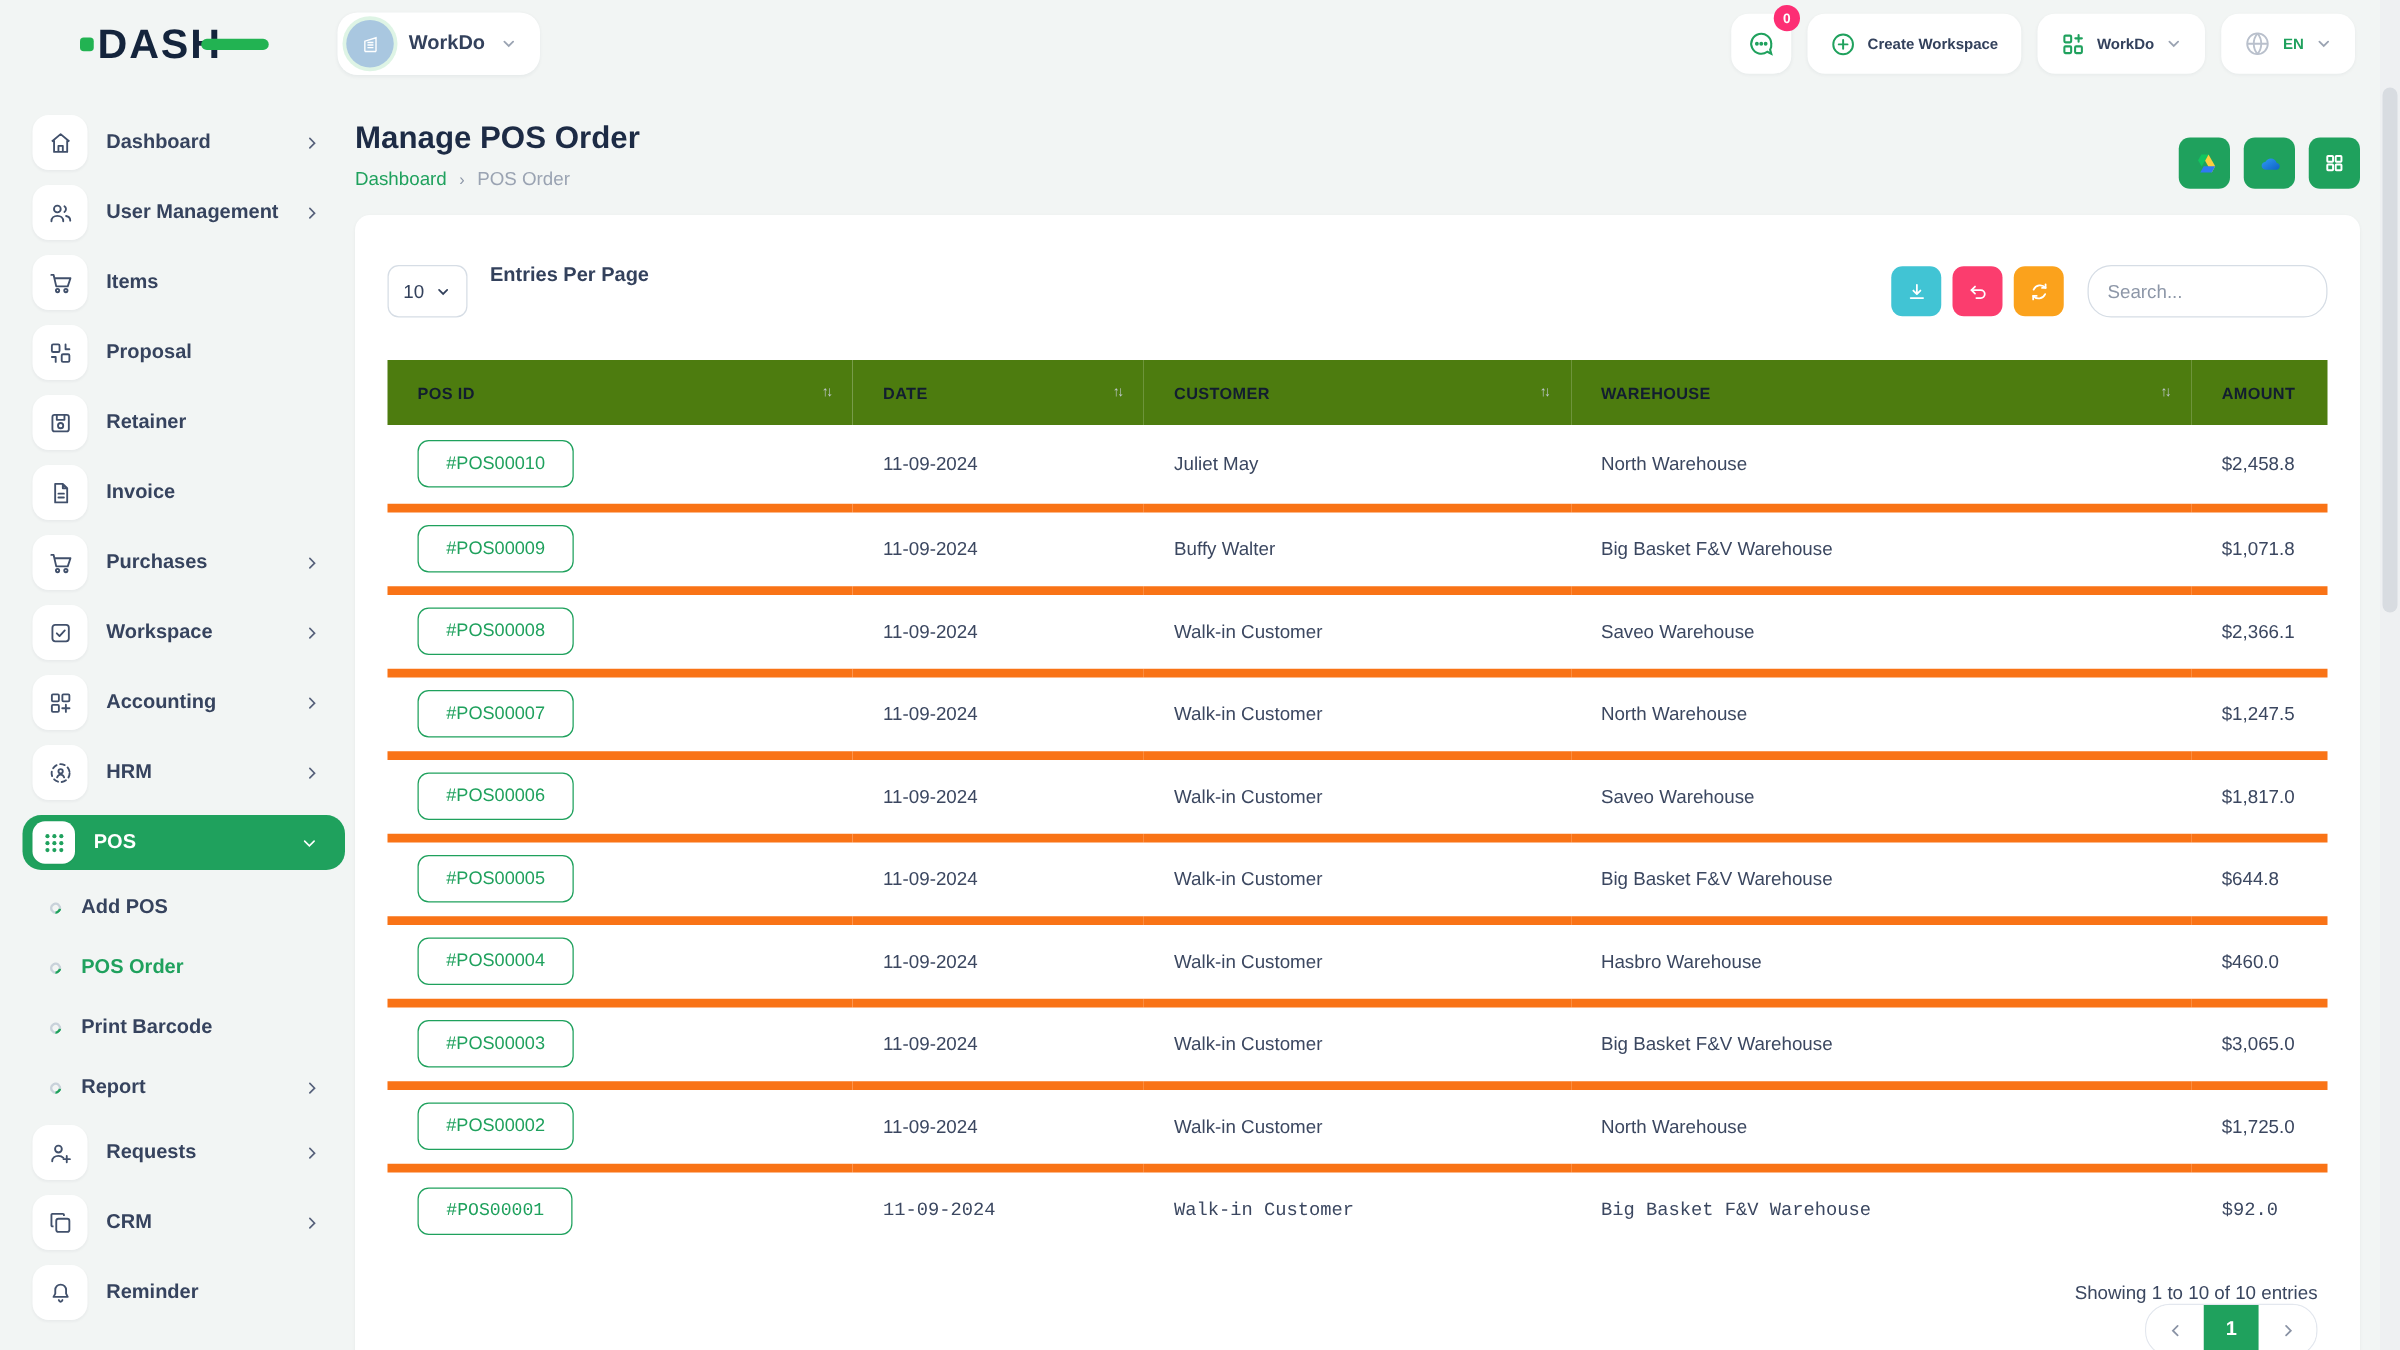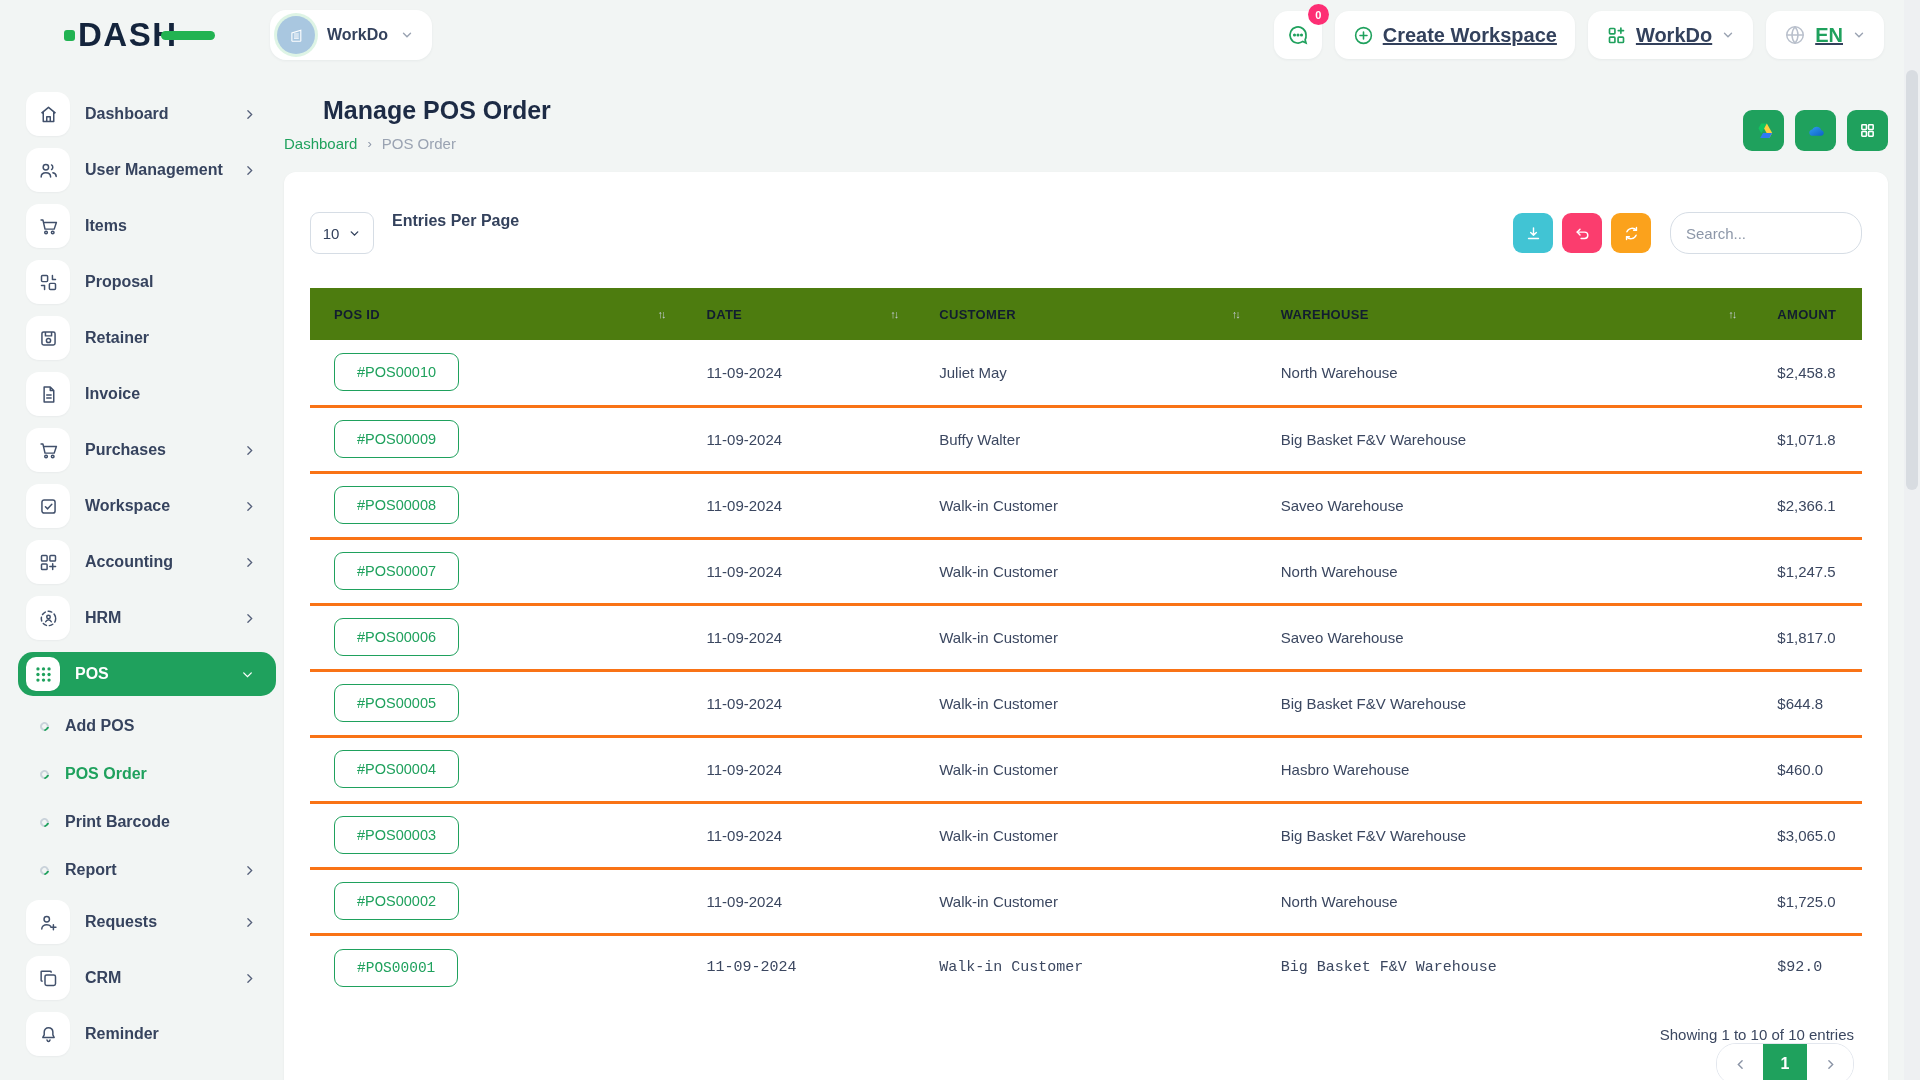--- a/index.html
+++ b/index.html
@@ -22,42 +22,42 @@
     padding:0 18px 0 7px; gap:12px; box-shadow:0 1px 3px rgba(20,30,50,.05); cursor:pointer; }
   .ws-avatar { width:38px; height:38px; border-radius:50%; background:#a9c7e0; display:flex; align-items:center; justify-content:center;
     box-shadow:0 0 0 3px rgba(34,179,82,.15); }
   .ws-name { font-size:16px; font-weight:700; color:#33415c; }
   .topbar-right { margin-left:auto; display:flex; align-items:center; gap:13px; padding-right:36px; }
   .icon-pill { background:#fff; border-radius:14px; height:48px; display:flex; align-items:center; justify-content:center;
     box-shadow:0 1px 3px rgba(20,30,50,.05); cursor:pointer; }
   .chat-pill { width:48px; position:relative; }
   .chat-badge { position:absolute; top:-7px; right:-7px; min-width:21px; height:21px; border-radius:50%;
     background:#fd2e74; color:#fff; font-size:11px; font-weight:700; display:flex; align-items:center; justify-content:center; }
-  .text-pill { padding:0 18px; gap:9px; font-size:20px; font-weight:700; color:#33415c;text-decoration:underline; }
+  .text-pill { padding:0 18px; gap:9px; font-size:12px; font-weight:700; color:#33415c; }
   .lang-code { color:#1fa15d; font-weight:700; }
   
   .sidebar { position:absolute; top:70px; left:0; bottom:0; width:282px; padding:16px 4px 0 18px; }
   .side-item { height:56px; display:flex; align-items:center; gap:15px; cursor:pointer; padding-left:8px; }
   .side-ico { width:44px; height:44px; border-radius:13px; background:#fff; display:flex; align-items:center; justify-content:center;
     color:#41506b; box-shadow:0 1px 2px rgba(20,30,50,.04); flex-shrink:0; }
   .side-label { font-size:16px; font-weight:600; color:#36435e; flex:1; }
   .side-caret { color:#55607a; margin-right:22px; display:flex; }
   .side-item.active-parent { background:#1fa15d; border-radius:15px; margin:6px 2px 6px 0; height:44px; padding-left:8px; }
   .side-item.active-parent .side-ico { width:34px; height:34px; border-radius:10px; color:#1fa15d; }
   .side-item.active-parent .side-label { color:#fff; font-weight:700; }
   .side-item.active-parent .side-caret { color:#fff; }
   .sub-item { height:48px; display:flex; align-items:center; gap:16px; cursor:pointer; padding-left:22px; }
   .sub-bullet { width:9px; height:9px; border-radius:50%; border:2px solid #c9d2da; border-bottom-color:#1fa15d;
     transform:rotate(-40deg); flex-shrink:0; }
   .sub-label { font-size:16px; font-weight:600; color:#36435e; flex:1; }
   .sub-item.active .sub-label { color:#1fa15d; }
   
   .main { margin-left:282px; padding:26px 32px 0 2px; }
   .title-row { display:flex; align-items:flex-start; justify-content:space-between; }
-  .page-title { font-size:25px; font-weight:700; color:#1d2b45;margin-left:39px; }
+  .page-title { font-size:25px; font-weight:700; color:#1d2b45; }
   .breadcrumb { margin-top:10px; display:flex; align-items:center; gap:10px; font-size:15px; }
   .bc-link { color:#1fa15d; cursor:pointer; }
   .bc-sep { color:#8d97a8; font-size:13px; }
   .bc-current { color:#9aa3b2; }
   .title-actions { display:flex; gap:11px; margin-top:14px; }
   .sq-btn { width:41px; height:41px; border-radius:9px; background:#1fa15d; display:flex; align-items:center; justify-content:center;
     border:none; cursor:pointer; }
   
   .card { margin-top:20px; background:#fff; border-radius:12px; box-shadow:0 1px 3px rgba(16,24,40,.05);
     padding:40px 26px 20px; min-height:940px; }
@@ -72,21 +72,21 @@
   .tool-orange { background:#fba21c; }
   .search-box { margin-left:10px; width:192px; height:42px; border:1px solid #d6dde5; border-radius:19px; background:#fff;
     padding:0 15px; font-size:15px; color:#33415c; font-family:"Liberation Sans",sans-serif; outline:none; }
   .search-box::placeholder { color:#8d97a8; }
   
   table { width:100%; border-collapse:collapse; margin-top:34px; }
   thead th { background:#4d7c0f; height:52px; text-align:left; font-size:13px; font-weight:700; color:#121d30;
     letter-spacing:.3px; padding:0 12px 0 24px; }
   th .th-inner { display:flex; align-items:center; justify-content:space-between; }
   .sort-glyph { font-size:11px; color:#c3cad4; letter-spacing:-2px; padding-right:6px; cursor:pointer; }
-  tbody td { height:66px; border-bottom:3px solid #f97316; font-size:15px; color:#3b4760; padding:0 12px 0 24px; }
+  tbody td { height:66px; border-bottom:7px solid #f97316; font-size:15px; color:#3b4760; padding:0 12px 0 24px; }
   tbody tr:last-child td { border-bottom:none;font-family:Liberation Mono, monospace; }
   .col-posid { width:24%; } .col-date { width:15%; } .col-cust { width:22%; } .col-wh { width:32%; } .col-amt { width:7%; }
   .pos-btn { display:inline-block; border:1px solid #1fa15d; color:#1fa15d; border-radius:9px; padding:10px 22px;
     font-size:14.5px; cursor:pointer; background:#fff; }
   
   .table-footer { display:flex; align-items:flex-end; justify-content:space-between; margin-top:26px; padding:0 8px 0 6px;flex-direction:column; }
   .showing-text { font-size:15px; color:#3b4760; }
   .pagination { display:flex; align-items:stretch; border:1px solid #e3e7ee; border-radius:20px; overflow:hidden; background:#fff; height:42px; }
   .page-btn { width:46px; display:flex; align-items:center; justify-content:center; color:#8a93a5; cursor:pointer; background:#fff; border:none; }
   .page-btn.active { background:#1fa15d; color:#fff; font-size:16px; font-weight:600; width:44px; }

